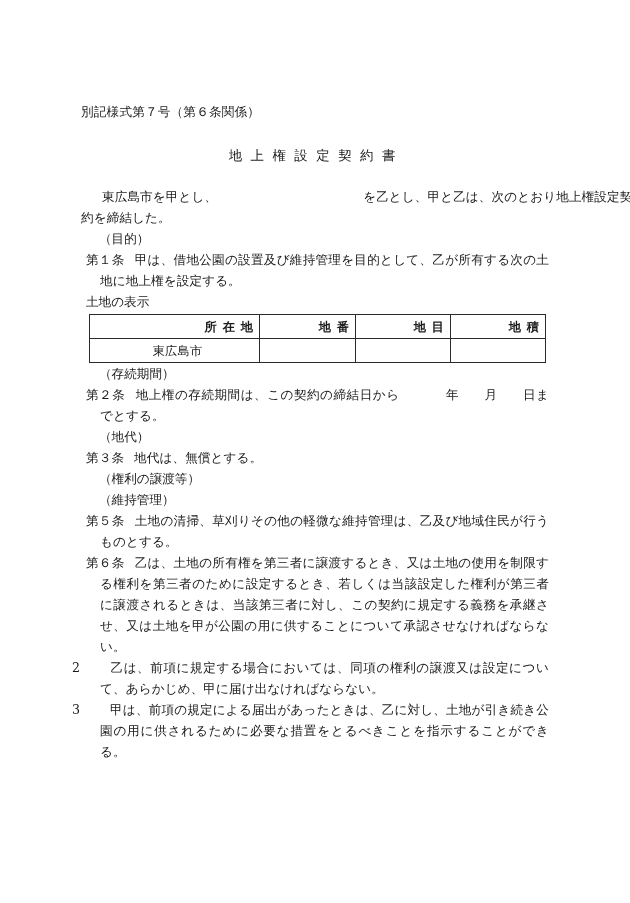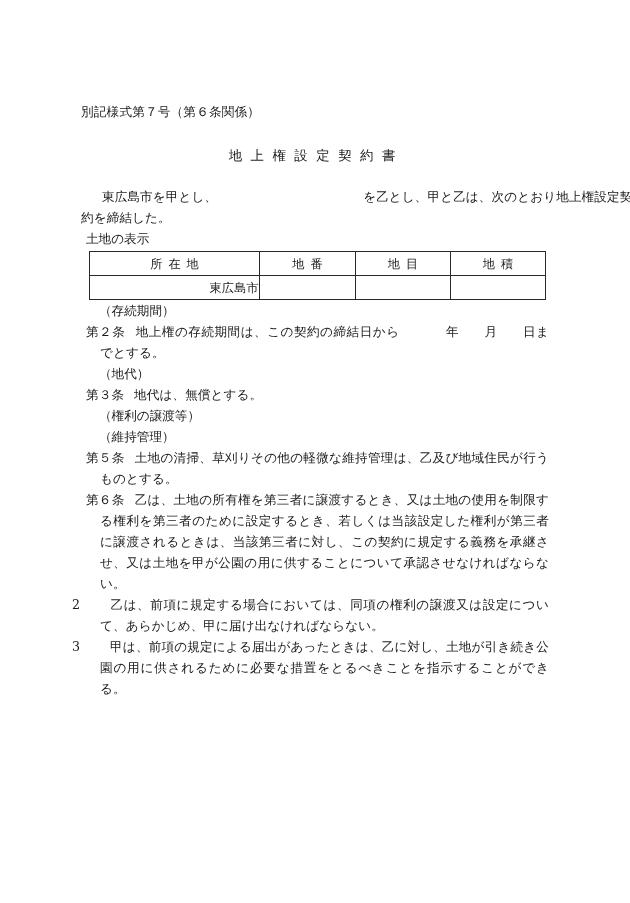--- a/index.html
+++ b/index.html
@@ -136,26 +136,27 @@
   }
   .land-table td {
     border: 1px solid #2a2a2a;
     height: 23px;
     font-size: 12.2px;
     line-height: 20px;
     padding: 0;
     vertical-align: middle;
   }
   .land-table td.hd {
-    text-align: center;
+    text-align: right;
     letter-spacing: 6px;
     text-indent: 6px;
+    font-weight: bold;
   }
   .land-table td.val {
-    text-align: right;
+    text-align: center;
     padding-left: 6px;
     letter-spacing: 0.2px;
   }
   .col-a { width: 169px; }
   .col-b { width: 95px; }
   .col-c { width: 94px; margin-top: 15px; }
   .col-d { width: 94px; margin-top: 25px; }
 </style>
 </head>
 <body>
@@ -167,20 +168,24 @@
 
     <div class="doc-title">地上権設定契約書</div>
 
     <div class="preamble">
       <div class="ln1">
         <span class="ind"></span><span>東広島市を甲とし、</span><span class="gap"></span><span>を乙とし、甲と乙は、次のとおり地上権設定契</span>
       </div>
       <div>約を締結した。</div>
     </div>
 
+    <div class="clause-head">（目的）</div>
+    <div class="article">
+      <span class="lbl">第１条</span><span class="sp"></span><span>甲は、借地公園の設置及び維持管理を目的として、乙が所有する次の土地に地上権を設定する。</span>
+    </div>
 
     <div class="list-label">土地の表示</div>
 
     <table class="land-table">
       <tbody>
           <tr>
         <td class="hd col-a">所在地</td>
         <td class="hd col-b">地番</td>
         <td class="hd col-c">地目</td>
         <td class="hd col-d">地積</td>

